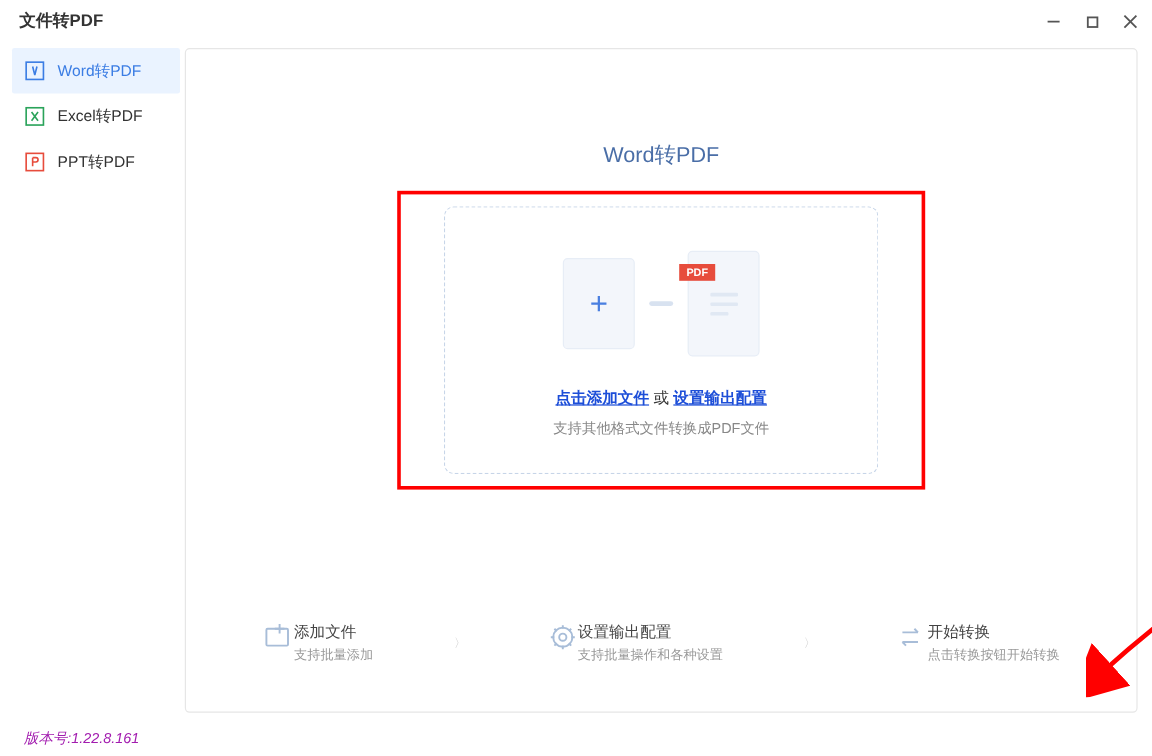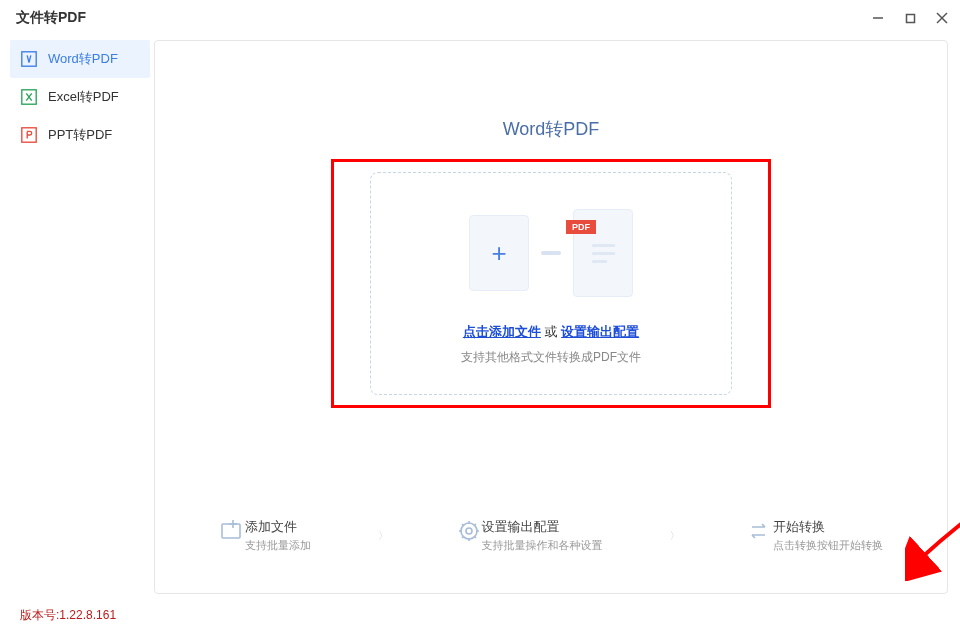--- a/index.html
+++ b/index.html
@@ -236,21 +236,22 @@
     .step-arrow {
       font-size: 10px;
       color: #ccc;
     }
 
     .version {
       position: absolute;
       bottom: 6px;
       left: 20px;
       font-size: 12px;
-      color: #b91c1c;
+      color: #a21caf;
+      font-style: italic;
     }
 
     .red-arrow {
       position: absolute;
       pointer-events: none;
       top: 410px;
       left: 750px;
       width: 170px;
       height: 130px;
     }

